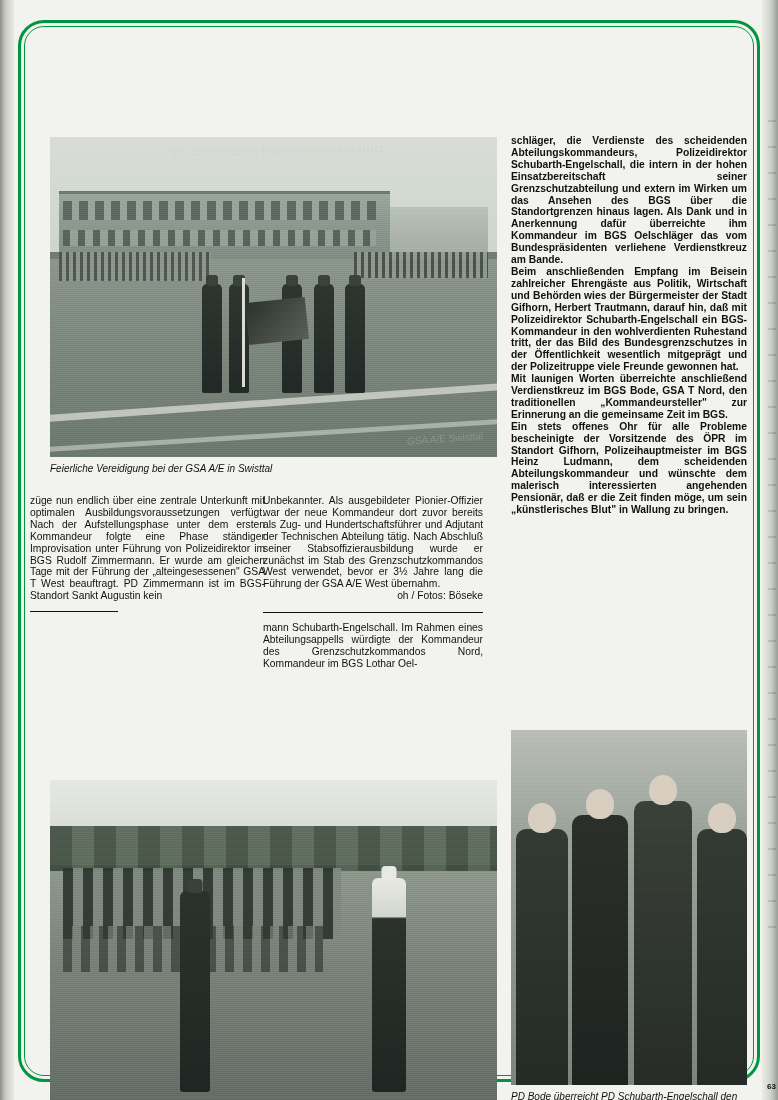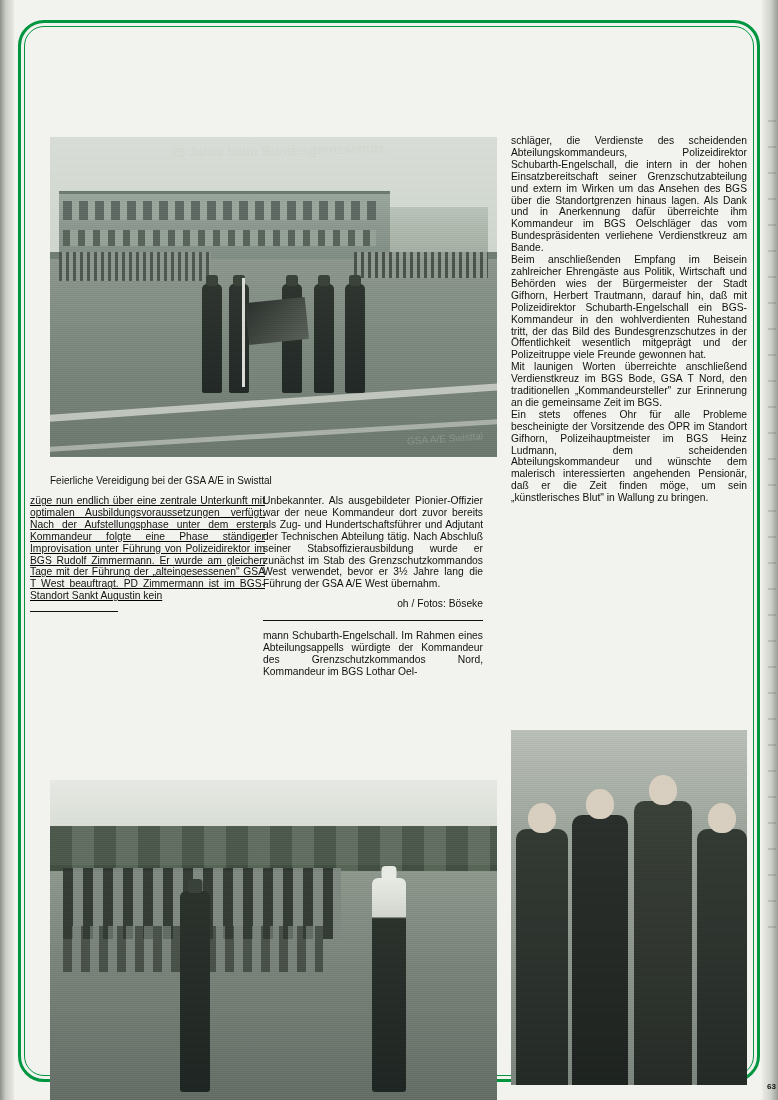--- a/index.html
+++ b/index.html
@@ -57,41 +57,41 @@
     left: 30px;
     top: 40px;
     width: 718px;
     height: 1030px;
   }
 
   
   .col {
     position: absolute;
   }
-  .col-left  { left: 0px;   width: 235px; text-decoration: underline; }
+  .col-left  { left: 0px;   width: 235px; }
   .col-mid   { left: 233px; width: 220px; }
   .col-right { left: 481px; width: 236px; }
 
   p.body {
     margin: 0 0 0 0;
     font-size: 10.3px;
     line-height: 11.9px;
     text-align: justify;
     color: #111;
     font-family: "Liberation Sans", sans-serif;
     hyphens: none;
   }
   p.body + p.body { margin-top: 0px; }
 
   .caption {
     font-size: 10px;
     line-height: 12px;
+    font-style: italic;
     color: #111;
     font-family: "Liberation Sans", sans-serif;
-    margin-top: 12px;
   }
 
   
   .photo {
     position: relative;
     overflow: hidden;
     background: #7d8a7f;
     border: 0;
   }
   .photo .grain {
@@ -276,21 +276,21 @@
     border: 0;
     border-top: 1px solid #111;
     margin: 9px 0 9px 0;
     width: 88px;
   }
   .byline {
     font-size: 10.3px;
     line-height: 11.9px;
     text-align: right;
     color: #111;
-    margin-top: 8px;
+    margin-top: 0;
   }
   .pageno {
     position:absolute;
     right: 2px;
     top: 1082px;
     font-size: 8px;
     color: #111;
     font-weight: bold;
   }
   .margin-marks {
@@ -342,21 +342,21 @@
       <hr class="rule-short">
     </div>
 
     <div class="col col-mid" style="top:455px;">
       <p class="body">Unbekannter. Als ausgebildeter Pionier-Offizier war der neue Kommandeur dort zuvor bereits als Zug- und Hundertschaftsführer und Adjutant der Technischen Abteilung tätig. Nach Abschluß seiner Stabsoffizierausbildung wurde er zunächst im Stab des Grenzschutzkommandos West verwendet, bevor er 3½ Jahre lang die Führung der GSA A/E West übernahm.</p>
       <p class="byline">oh / Fotos: Böseke</p>
       <hr class="rule">
       <p class="body">mann Schubarth-Engelschall. Im Rahmen eines Abteilungsappells würdigte der Kommandeur des Grenzschutzkommandos Nord, Kommandeur im BGS Lothar Oel-</p>
     </div>
 
-    <div class="col col-right" style="top:95px;">
+    <div class="col col-right" style="top:95px;font-weight:bold;">
       <p class="body">schläger, die Verdienste des scheidenden Abteilungskommandeurs, Polizeidirektor Schubarth-Engelschall, die intern in der hohen Einsatzbereitschaft seiner Grenzschutzabteilung und extern im Wirken um das Ansehen des BGS über die Standortgrenzen hinaus lagen. Als Dank und in Anerkennung dafür überreichte ihm Kommandeur im BGS Oelschläger das vom Bundespräsidenten verliehene Verdienstkreuz am Bande.</p>
       <p class="body">Beim anschließenden Empfang im Beisein zahlreicher Ehrengäste aus Politik, Wirtschaft und Behörden wies der Bürgermeister der Stadt Gifhorn, Herbert Trautmann, darauf hin, daß mit Polizeidirektor Schubarth-Engelschall ein BGS-Kommandeur in den wohlverdienten Ruhestand tritt, der das Bild des Bundesgrenzschutzes in der Öffentlichkeit wesentlich mitgeprägt und der Polizeitruppe viele Freunde gewonnen hat.</p>
       <p class="body">Mit launigen Worten überreichte anschließend Verdienstkreuz im BGS Bode, GSA T Nord, den traditionellen „Kommandeursteller" zur Erinnerung an die gemeinsame Zeit im BGS.</p>
       <p class="body">Ein stets offenes Ohr für alle Probleme bescheinigte der Vorsitzende des ÖPR im Standort Gifhorn, Polizeihauptmeister im BGS Heinz Ludmann, dem scheidenden Abteilungskommandeur und wünschte dem malerisch interessierten angehenden Pensionär, daß er die Zeit finden möge, um sein „künstlerisches Blut" in Wallung zu bringen.</p>
     </div>
 
     <div class="photo" id="photo-bode">
       <div class="ph3-bg"></div>
       <div class="ph3-person" id="p3a">
           <div class="head"></div>

